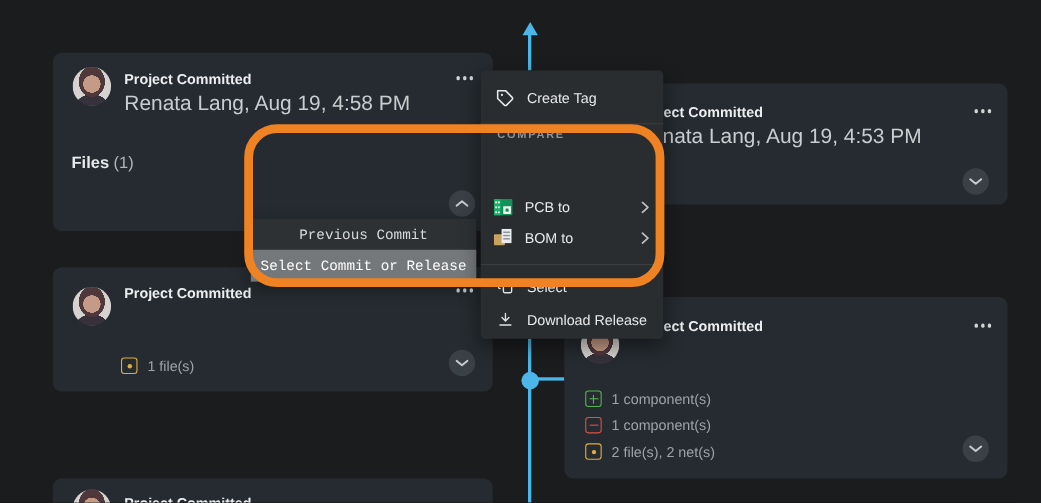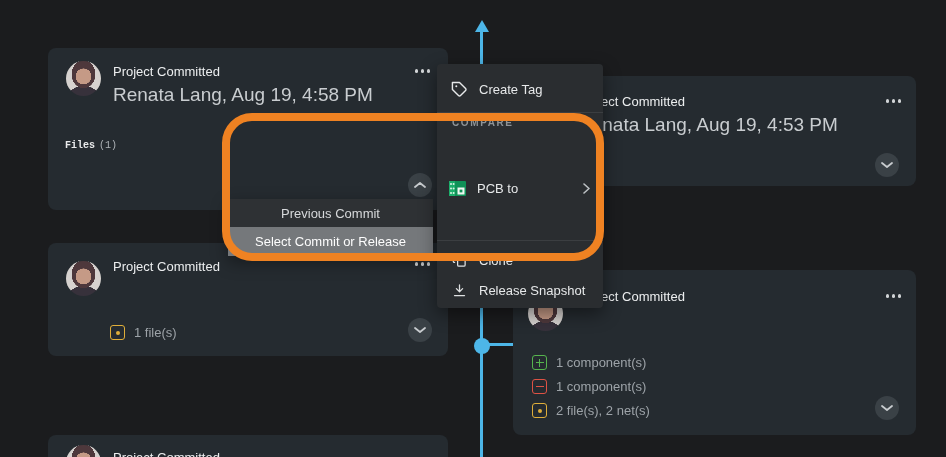--- a/index.html
+++ b/index.html
@@ -6,27 +6,27 @@
   #screen{position:relative;width:946px;height:457px;background:#1b1c1e;overflow:hidden;
           font-family:"Liberation Sans",sans-serif;-webkit-font-smoothing:antialiased;}
   .card{position:absolute;background:#252b30;border-radius:8px;z-index:1;}
   .avatar{position:absolute;width:35px;height:35px;border-radius:50%;
           background-color:#d6d2cf;
           background-image:
             radial-gradient(circle 8px at 50% 44%, #c59a86 98%, transparent),
             radial-gradient(ellipse 12px 14px at 50% 38%, #4e383c 98%, transparent),
             radial-gradient(ellipse 15px 11px at 50% 102%, #37313b 98%, transparent);
           }
-  .title{position:absolute;font-size:13px;font-weight:400;color:#eceeef;white-space:nowrap;}
+  .title{position:absolute;font-size:13px;font-weight:700;color:#eceeef;white-space:nowrap;}
   .subtitle{position:absolute;font-size:19px;color:#c9cdd0;white-space:nowrap;}
   .more{position:absolute;display:flex;gap:2.5px;align-items:center;height:8px;cursor:pointer;}
   .more i{width:3.5px;height:3.5px;border-radius:50%;background:#d2d5d7;}
   .circle-btn{position:absolute;width:24px;height:24px;border-radius:50%;background:#3a4146;
               display:flex;align-items:center;justify-content:center;cursor:pointer;z-index:2;}
-  .files-label{position:absolute;font-size:10px;font-weight:700;color:#e9eaeb;white-space:nowrap;font-family:Liberation Mono, monospace;}
+  .files-label{position:absolute;font-size:15px;font-weight:700;color:#e9eaeb;white-space:nowrap;}
   .files-label span{font-weight:400;color:#aeb3b7;margin-left:4px;}
   .item-row{position:absolute;display:flex;align-items:center;gap:9px;font-size:13px;
             color:#9da3a8;white-space:nowrap;}
   .badge{position:relative;width:13px;height:13px;border-radius:3px;border:1.5px solid;flex:0 0 auto;}
   .badge.mod{border-color:#dfae3a;}
   .badge.mod::before{content:"";position:absolute;left:4.5px;top:4.5px;width:4px;height:4px;
                      border-radius:50%;background:#dfae3a;}
   .badge.add{border-color:#56b44e;}
   .badge.add::before{content:"";position:absolute;left:2.5px;top:5.8px;width:8px;height:1.6px;background:#56b44e;}
   .badge.add::after{content:"";position:absolute;left:5.7px;top:2.6px;width:1.6px;height:8px;background:#56b44e;}
@@ -45,21 +45,21 @@
   .menu-row{position:absolute;left:0;width:100%;height:28px;display:flex;align-items:center;
             padding-left:11px;box-sizing:border-box;gap:11px;font-size:13px;color:#e7e9ea;
             cursor:pointer;white-space:nowrap;}
   .menu-divider{position:absolute;left:0;width:100%;height:1px;background:#3b3e41;}
   .menu-section{position:absolute;left:15px;font-size:10px;font-weight:700;letter-spacing:1.6px;
                 color:#8e9397;white-space:nowrap;}
   .row-arrow{position:absolute;right:13px;display:flex;align-items:center;}
   .micon{width:18px;height:16px;flex:0 0 auto;display:flex;align-items:center;justify-content:center;}
   
   .submenu{position:absolute;left:228px;top:199px;width:205px;z-index:9;
-           box-shadow:0 6px 16px rgba(0,0,0,.4);}
+           box-shadow:0 6px 16px rgba(0,0,0,.4);font-family:Liberation Mono, monospace;}
   .submenu-row{height:28px;display:flex;align-items:center;justify-content:center;font-size:13px;
                background:#2e3134;color:#d7d9db;cursor:pointer;white-space:nowrap;}
   .submenu-row.hl{background:#75787b;color:#fdfdfd;height:29px;}
   
   .annotation{position:absolute;left:222px;top:113px;width:382px;height:148px;box-sizing:border-box;
               border:8px solid #ef8222;border-radius:30px;z-index:50;pointer-events:none;}
 </style>
 </head>
 <body>
 
@@ -189,36 +189,53 @@
             <rect x="10.6" y="8.6" width="2.8" height="2.8" fill="#0f9157"></rect>
           </svg>
       </span>
       <span>PCB to</span>
       <span class="row-arrow">
         <svg width="7" height="11" viewBox="0 0 7 11">
             <polyline points="1,1 6,5.5 1,10" fill="none" stroke="#bcc0c3" stroke-width="1.6" stroke-linecap="round" stroke-linejoin="round"></polyline>
           </svg>
       </span>
     </div>
+    <div class="menu-row" style="top:138px;">
+      <span class="micon">
+        <svg width="17" height="16" viewBox="0 0 17 16">
+            <rect x="0" y="5" width="10" height="10" rx="1" fill="#c8a35f"></rect>
+            <rect x="7" y="0" width="9" height="13" fill="#e8ebee"></rect>
+            <rect x="8.5" y="2.5" width="6" height="1.3" fill="#8b9298"></rect>
+            <rect x="8.5" y="5.5" width="6" height="1.3" fill="#8b9298"></rect>
+            <rect x="8.5" y="8.5" width="6" height="1.3" fill="#8b9298"></rect>
+          </svg>
+      </span>
+      <span>BOM to</span>
+      <span class="row-arrow">
+        <svg width="7" height="11" viewBox="0 0 7 11">
+            <polyline points="1,1 6,5.5 1,10" fill="none" stroke="#bcc0c3" stroke-width="1.6" stroke-linecap="round" stroke-linejoin="round"></polyline>
+          </svg>
+      </span>
+    </div>
     <div class="menu-divider" style="top:176px;"></div>
     <div class="menu-row" style="top:182px;padding-left:13px;">
       <span class="micon">
         <svg width="15" height="15" viewBox="0 0 24 24">
             <rect x="9" y="9" width="12" height="12" rx="2" fill="none" stroke="#dfe1e2" stroke-width="2"></rect>
             <path d="M5 15H4a2 2 0 0 1-2-2V4a2 2 0 0 1 2-2h9a2 2 0 0 1 2 2v1" fill="none" stroke="#dfe1e2" stroke-width="2"></path>
           </svg>
       </span>
-      <span>Clone</span>
+      <span>Select</span>
     </div>
     <div class="menu-row" style="top:212px;padding-left:13px;">
       <span class="micon">
         <svg width="15" height="15" viewBox="0 0 24 24">
             <path d="M12 3v10M7 9l5 5 5-5" fill="none" stroke="#dfe1e2" stroke-width="2" stroke-linecap="round" stroke-linejoin="round"></path>
             <path d="M4 20h16" stroke="#dfe1e2" stroke-width="2" stroke-linecap="round"></path>
           </svg>
       </span>
-      <span>Release Snapshot</span>
+      <span>Download Release</span>
     </div>
   </div>
 
   <div class="annotation"></div>
 
 </div>
 
 </body></html>

